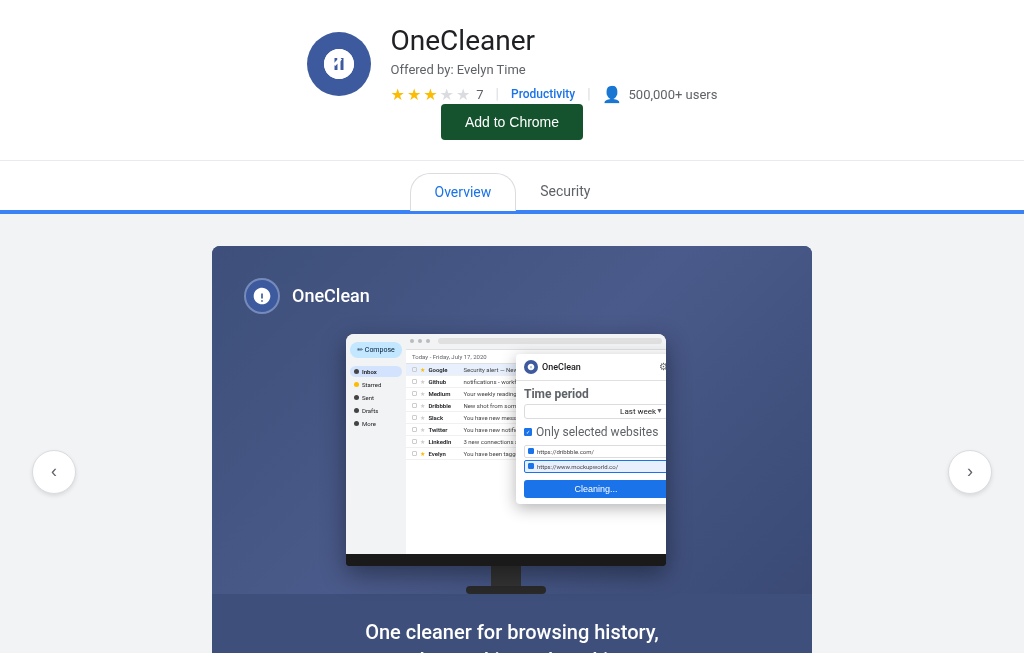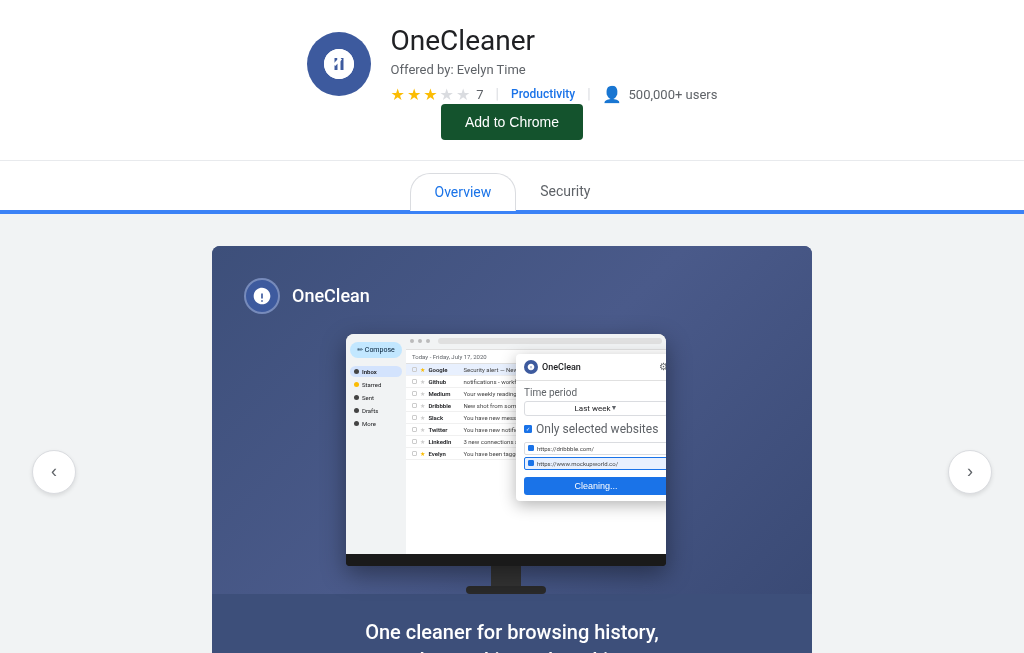--- a/index.html
+++ b/index.html
@@ -404,34 +404,35 @@
       color: #202124;
     }
     .popup-gear {
       font-size: 10px;
       color: #5f6368;
     }
     .popup-body {
       padding: 6px 8px;
     }
     .popup-label {
-      font-size: 10px;
+      font-size: 12px;
       color: #5f6368;
       margin-bottom: 3px;
+      font-weight: bold;
     }
     .popup-select {
       width: 100%;
       border: 1px solid #dadce0;
       border-radius: 3px;
       padding: 2px 4px;
       font-size: 8px;
       margin-bottom: 6px;
       display: flex;
       align-items: center;
-      justify-content: center;
+      justify-content: flex-end;
     }
     .popup-select-arrow {
       font-size: 7px;
       color: #5f6368;
     }
     .popup-checkbox-label {
       font-size: 12px;
       color: #5f6368;
       display: flex;
       align-items: center;

